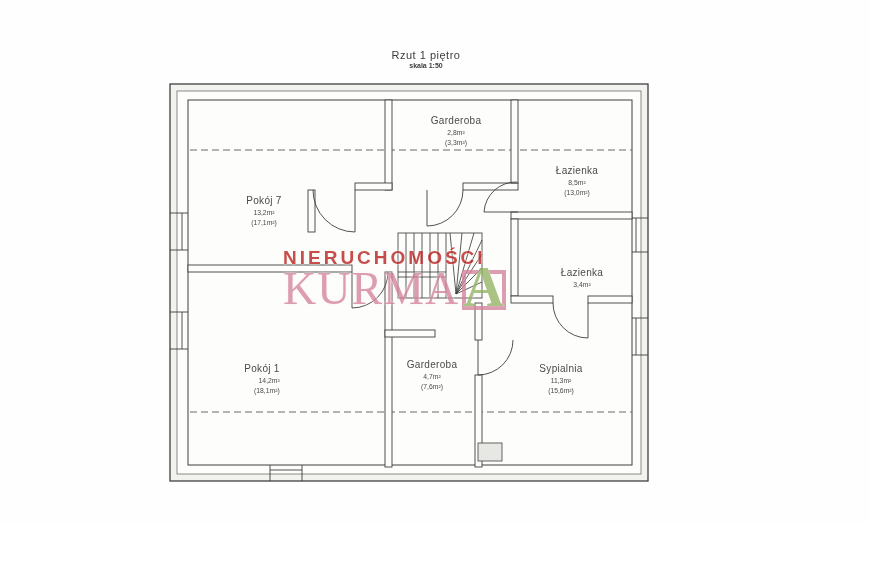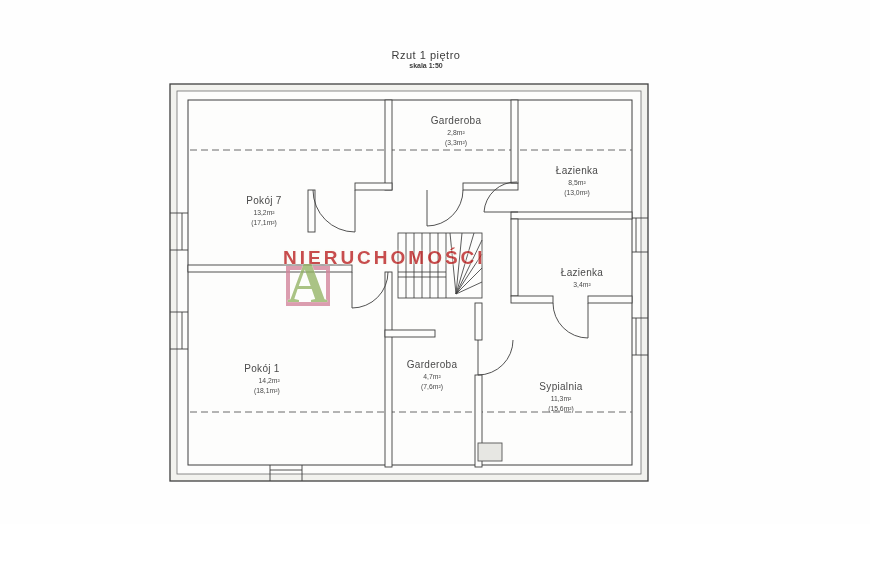--- a/index.html
+++ b/index.html
@@ -172,28 +172,29 @@
     <span class="rarea">14,2m²</span>
     <span class="rarea">(18,1m²)</span>
   </div>
 
   <div class="room-label" style="left:432px;top:358px;">
     <span class="rname">Garderoba</span>
     <span class="rarea">4,7m²</span>
     <span class="rarea">(7,6m²)</span>
   </div>
 
-  <div class="room-label" style="left:561px;top:380px;">
+  <div class="room-label" style="left:561px;top:362px;">
     <span class="rname">Sypialnia</span>
     <span class="rarea">11,3m²</span>
     <span class="rarea">(15,6m²)</span>
   </div>
 
   <div class="watermark">
     <div class="wm-line1">NIERUCHOMOŚCI</div>
     <div class="wm-line2">
+      <span>KURMA</span>
       <span class="wm-logo">
         <span class="wm-logo-a">A</span>
       </span>
     </div>
   </div>
 
 </div>
 
 </body></html>

